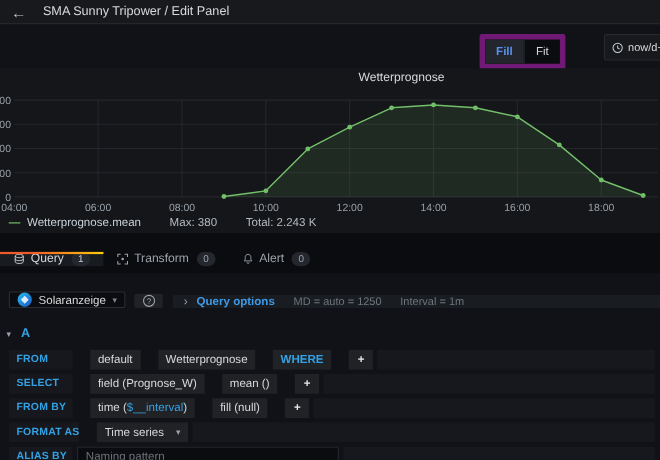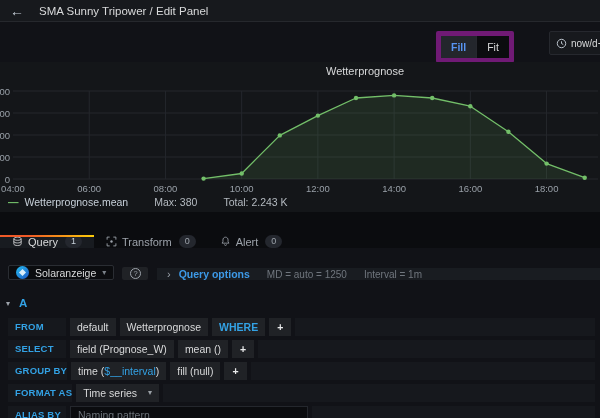--- a/index.html
+++ b/index.html
@@ -31,21 +31,21 @@
   .panel-title{position:absolute;top:3px;left:130px;right:0;text-align:center;
     font-size:11px;color:#d8d9da}
   #chart-svg{position:absolute;top:0;left:0;cursor:crosshair}
   .legend{position:absolute;top:134px;left:8px;display:flex;align-items:center;
     gap:6px;font-size:10.5px;color:#c7d0d9;white-space:nowrap}
   .legend-dash{color:#73bf69;font-weight:700}
   .legend-stat{margin-left:20px;color:#b4bac0}
   .gap-strip{position:absolute;top:212px;left:0;right:0;height:10px;background:#0b0c0f}
   
   .tabbar{position:absolute;top:222px;left:0;right:0;height:26px;background:#0b0c0f;
-    display:flex;align-items:flex-end}
+    display:flex;align-items:center}
   .tab{display:flex;align-items:center;gap:5px;padding:0 12px;font-size:11px;
     color:#9da3ab;position:relative;cursor:pointer}
   .tab.active{background:#181b20;color:#d8d9da}
   .tab.active::before{content:"";position:absolute;top:0;left:0;right:0;height:2px;
     background:linear-gradient(90deg,#f05a28 30%,#fbca0a 99%)}
   .badge{background:#24272e;color:#9da3ab;border-radius:8px;font-size:9px;
     line-height:13px;padding:0 6px;margin-left:2px}
   .tab.active .badge{color:#c7d0d9}
   
   .query-toolbar{position:absolute;top:256px;left:8px;right:0;height:24px;
@@ -68,21 +68,21 @@
   
   .section-a{position:absolute;top:297px;left:6px;display:flex;align-items:center;
     gap:9px;font-size:11.5px;cursor:pointer}
   .section-chevron{color:#9da3ab;font-size:8px}
   .ref-id{color:#33a2e5;font-weight:600}
   #query-rows{position:absolute;top:318px;left:8px;right:5px}
   .qrow{display:flex;height:18px;margin-bottom:4px}
   .qlabel{flex:0 0 58px;box-sizing:border-box;padding-left:7px;background:#16181d;
     color:#33a2e5;font-size:9.5px;font-weight:700;line-height:18px;letter-spacing:.2px;
     white-space:nowrap}
-  .qcell{margin-left:4px;background:#202226;padding:0 7px;font-size:10.5px;
+  .qcell{margin-left:16px;background:#202226;padding:0 7px;font-size:10.5px;
     line-height:18px;color:#d8d9da;white-space:nowrap;cursor:pointer}
   .qcell .accent{color:#33a2e5}
   .qcell.keyword{color:#33a2e5;font-weight:600}
   .qcell.plus{font-weight:700;padding:0 8px;color:#e9eaeb}
   .qcell.select{display:flex;gap:11px}
   .sel-caret{color:#9aa0a6;font-size:8px}
   .qinput{margin-left:4px;width:238px;box-sizing:border-box;background:#0b0c0f;
     border:1px solid #24272d;color:#d8d9da;font-size:10.5px;padding:0 7px;
     font-family:inherit;height:18px}
   .qinput::placeholder{color:#6c7279}
@@ -228,21 +228,21 @@
       <div class="qfill"></div>
     </div>
     <div class="qrow">
       <div class="qlabel">SELECT</div>
       <div class="qcell segment"><span>field (Prognose_W)</span></div>
       <div class="qcell segment"><span>mean ()</span></div>
       <div class="qcell plus"><span>+</span></div>
       <div class="qfill"></div>
     </div>
     <div class="qrow">
-      <div class="qlabel">GROUP BY</div>
+      <div class="qlabel">FROM BY</div>
       <div class="qcell segment"><span>time (</span><span class="accent">$__interval</span><span>)</span></div>
       <div class="qcell segment"><span>fill (null)</span></div>
       <div class="qcell plus"><span>+</span></div>
       <div class="qfill"></div>
     </div>
     <div class="qrow">
       <div class="qlabel">FORMAT AS</div>
       <div class="qcell select">
         <span>Time series</span>
         <span class="sel-caret">▾</span>

